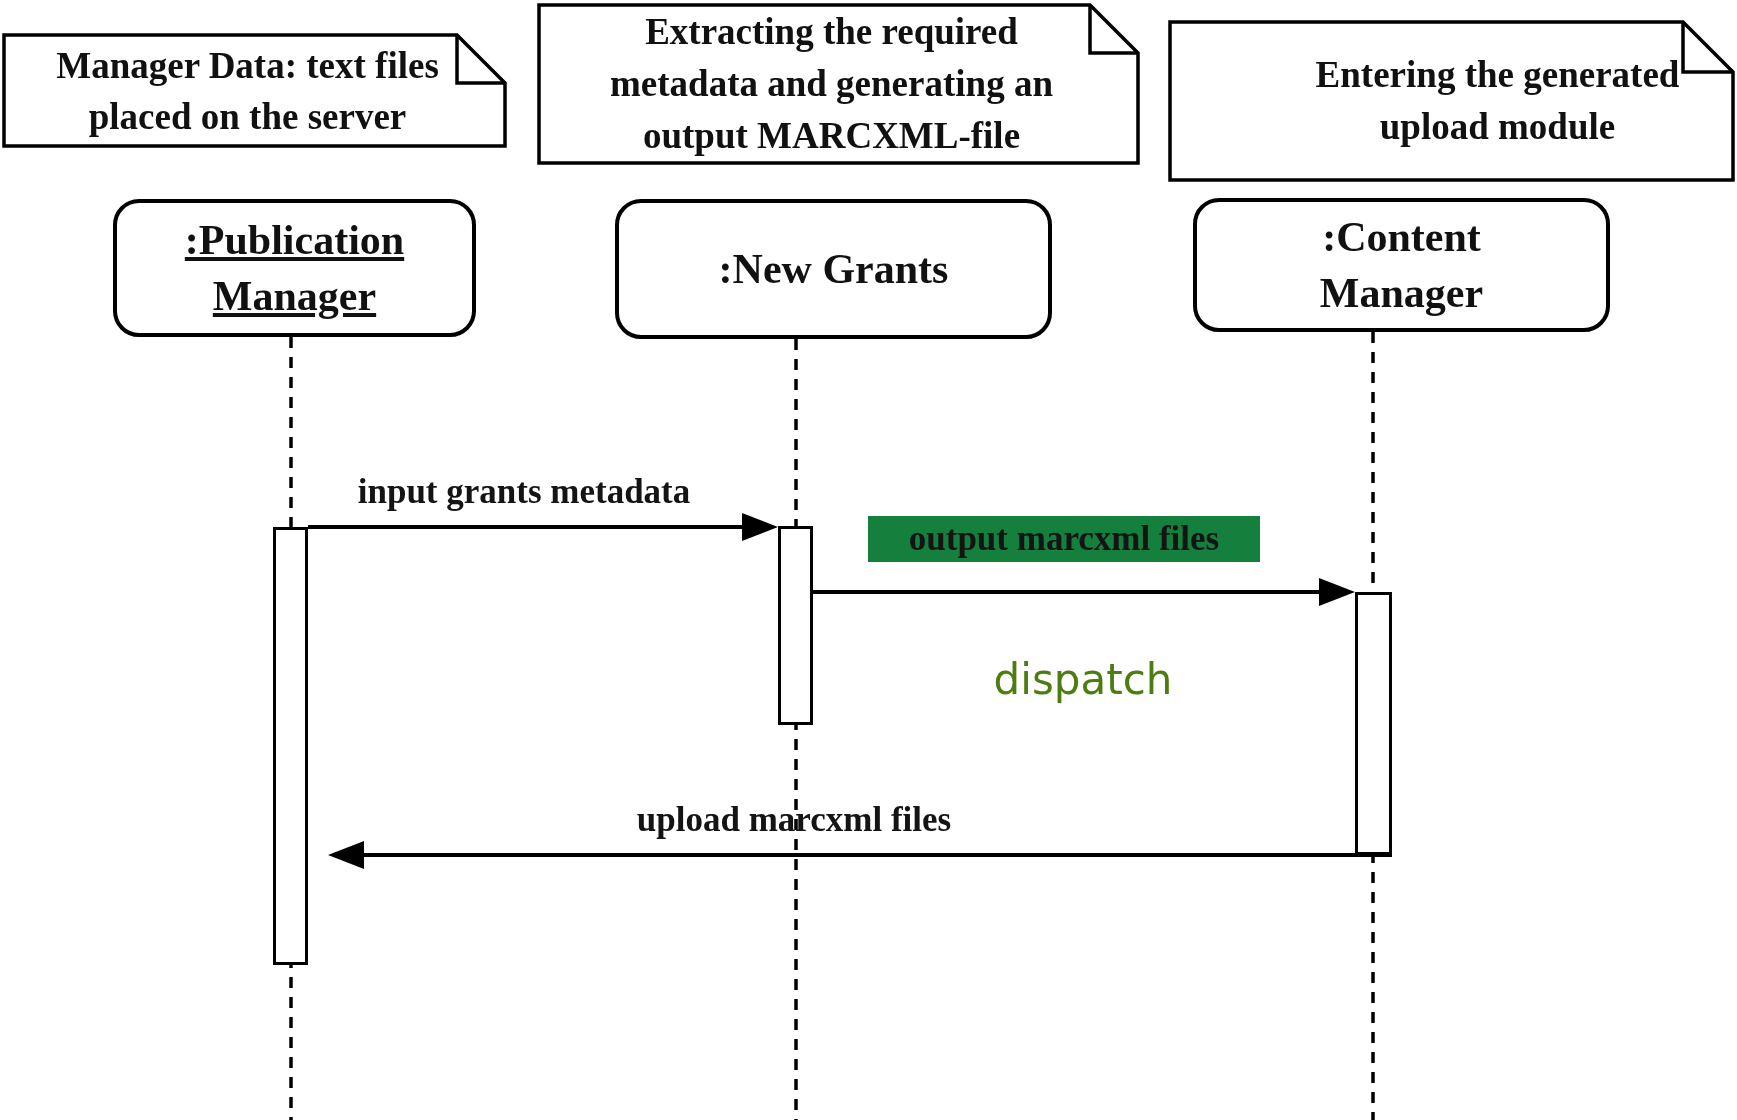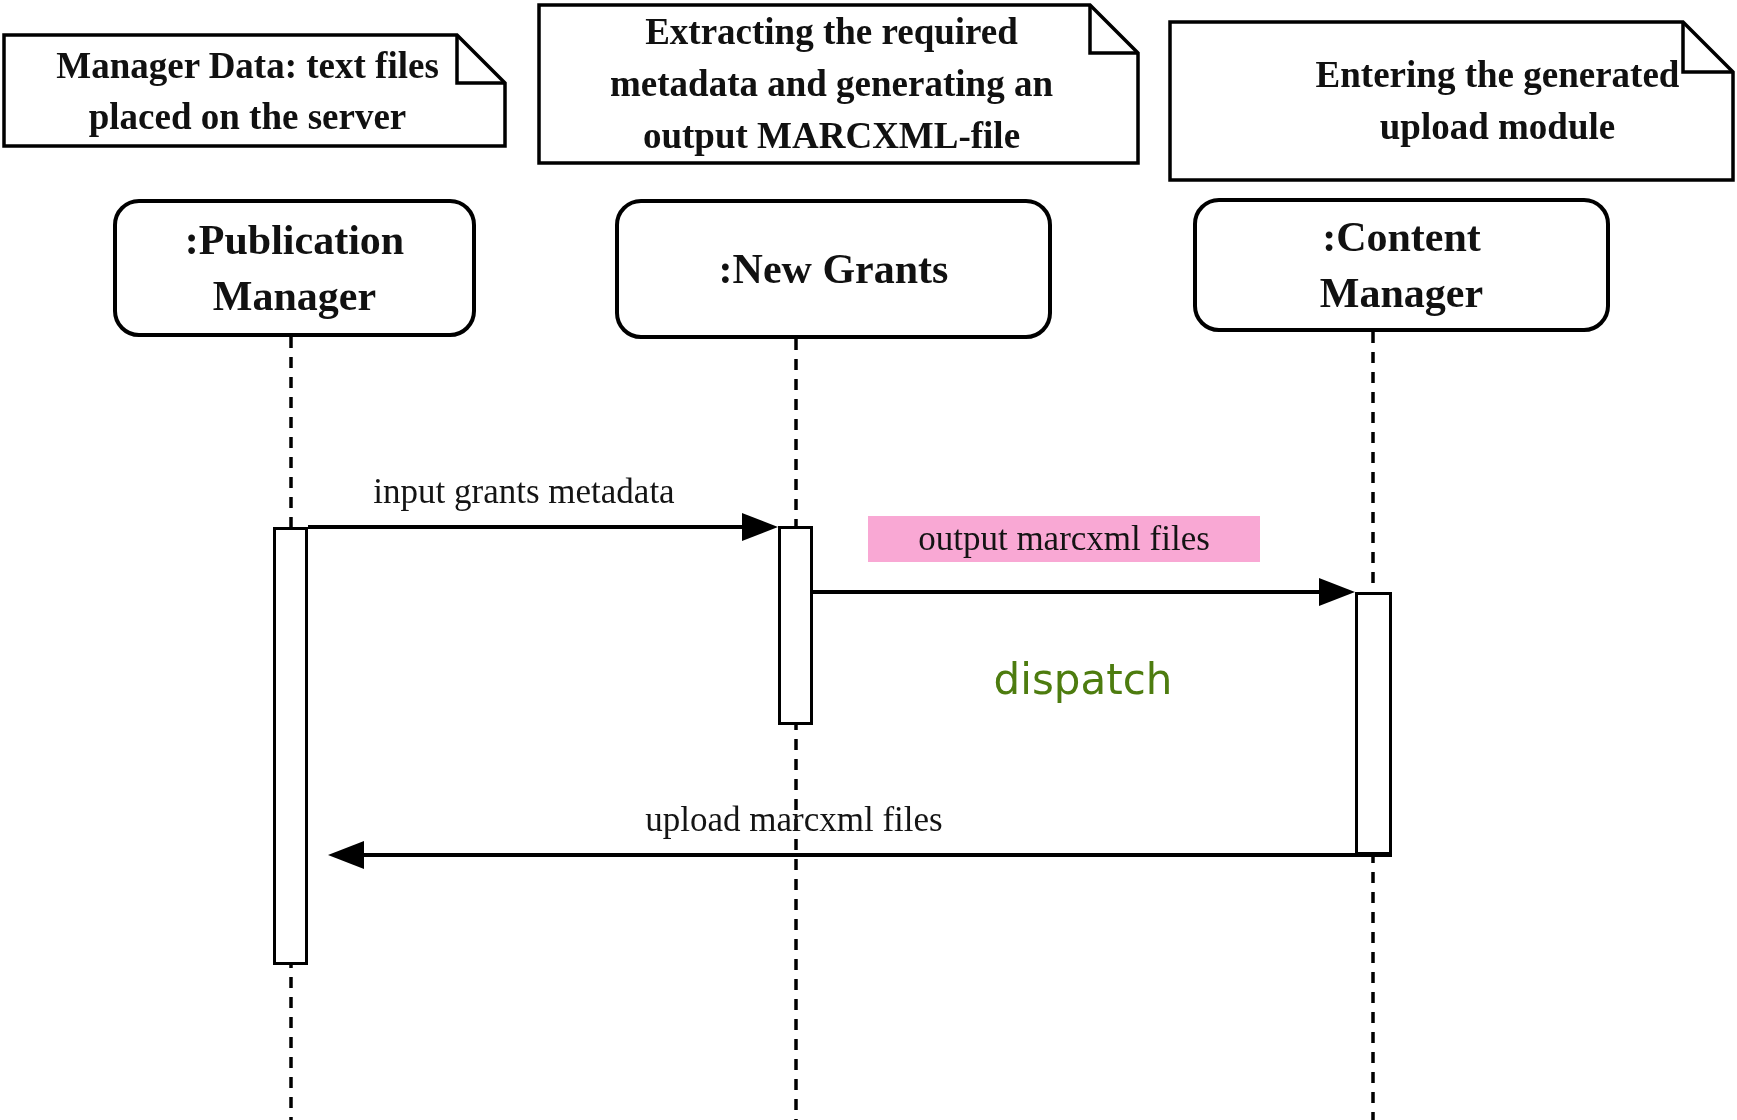--- a/index.html
+++ b/index.html
@@ -29,24 +29,24 @@
   }
   
   .bar{
     position:absolute;box-sizing:border-box;
     border:3px solid #000;background:#fff;
   }
   
   .layer{position:absolute;left:0;top:0;pointer-events:none;}
   
   .msg-label{
-    position:absolute;font-weight:normal;font-size:35px;color:#141414;
+    position:absolute;font-weight:bold;font-size:35px;color:#141414;
     text-align:center;white-space:nowrap;
   }
-  .msg-label.highlight{background:#f9a8d4;line-height:46px;}
+  .msg-label.highlight{background:#15803d;line-height:46px;}
   .dispatch{
     position:absolute;font-family:"DejaVu Sans", sans-serif;
     font-size:42px;color:#4d7c0f;text-align:center;white-space:nowrap;
   }
 </style>
 </head>
 <body>
 
 <div id="canvas">
 
@@ -102,21 +102,21 @@
     <svg width="567" height="162">
       <path d="M2,2 L515,2 L565,52 L565,160 L2,160 Z" fill="#fff" stroke="#000" stroke-width="3.5"></path>
       <path d="M515,2 L515,52 L565,52" fill="none" stroke="#000" stroke-width="3.5"></path>
     </svg>
     <div class="note-text n3">
       <span>Entering the generated</span>
       <span>upload module</span>
     </div>
   </div>
 
-  <div class="head" style="left:113px;top:199px;width:363px;height:138px;">
+  <div class="head" style="left:113px;top:199px;width:363px;height:138px;text-decoration:underline;">
     <span>:Publication</span>
     <span>Manager</span>
   </div>
   <div class="head" style="left:615px;top:199px;width:437px;height:140px;">
     <span>:New Grants</span>
   </div>
   <div class="head" style="left:1193px;top:198px;width:417px;height:134px;">
     <span>:Content</span>
     <span>Manager</span>
   </div>

